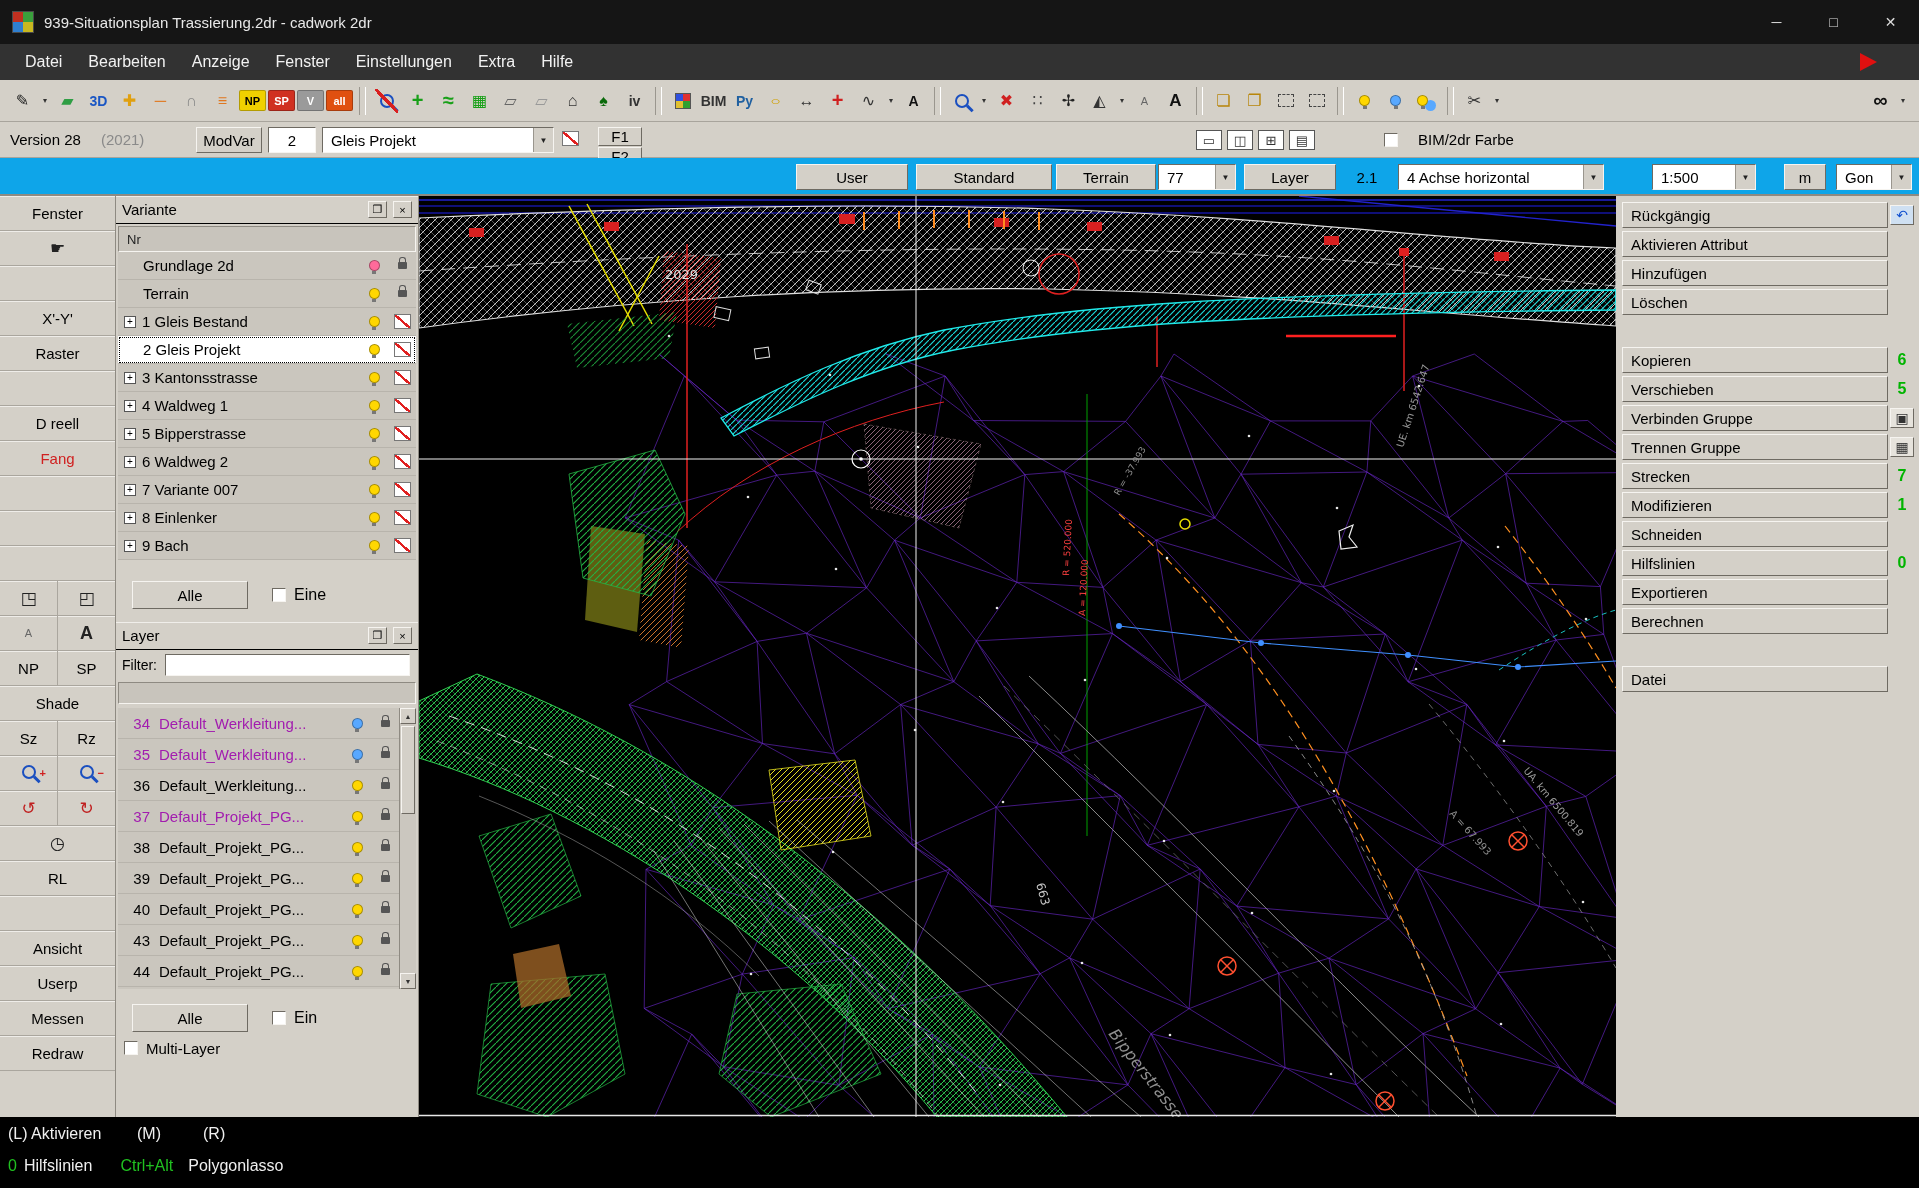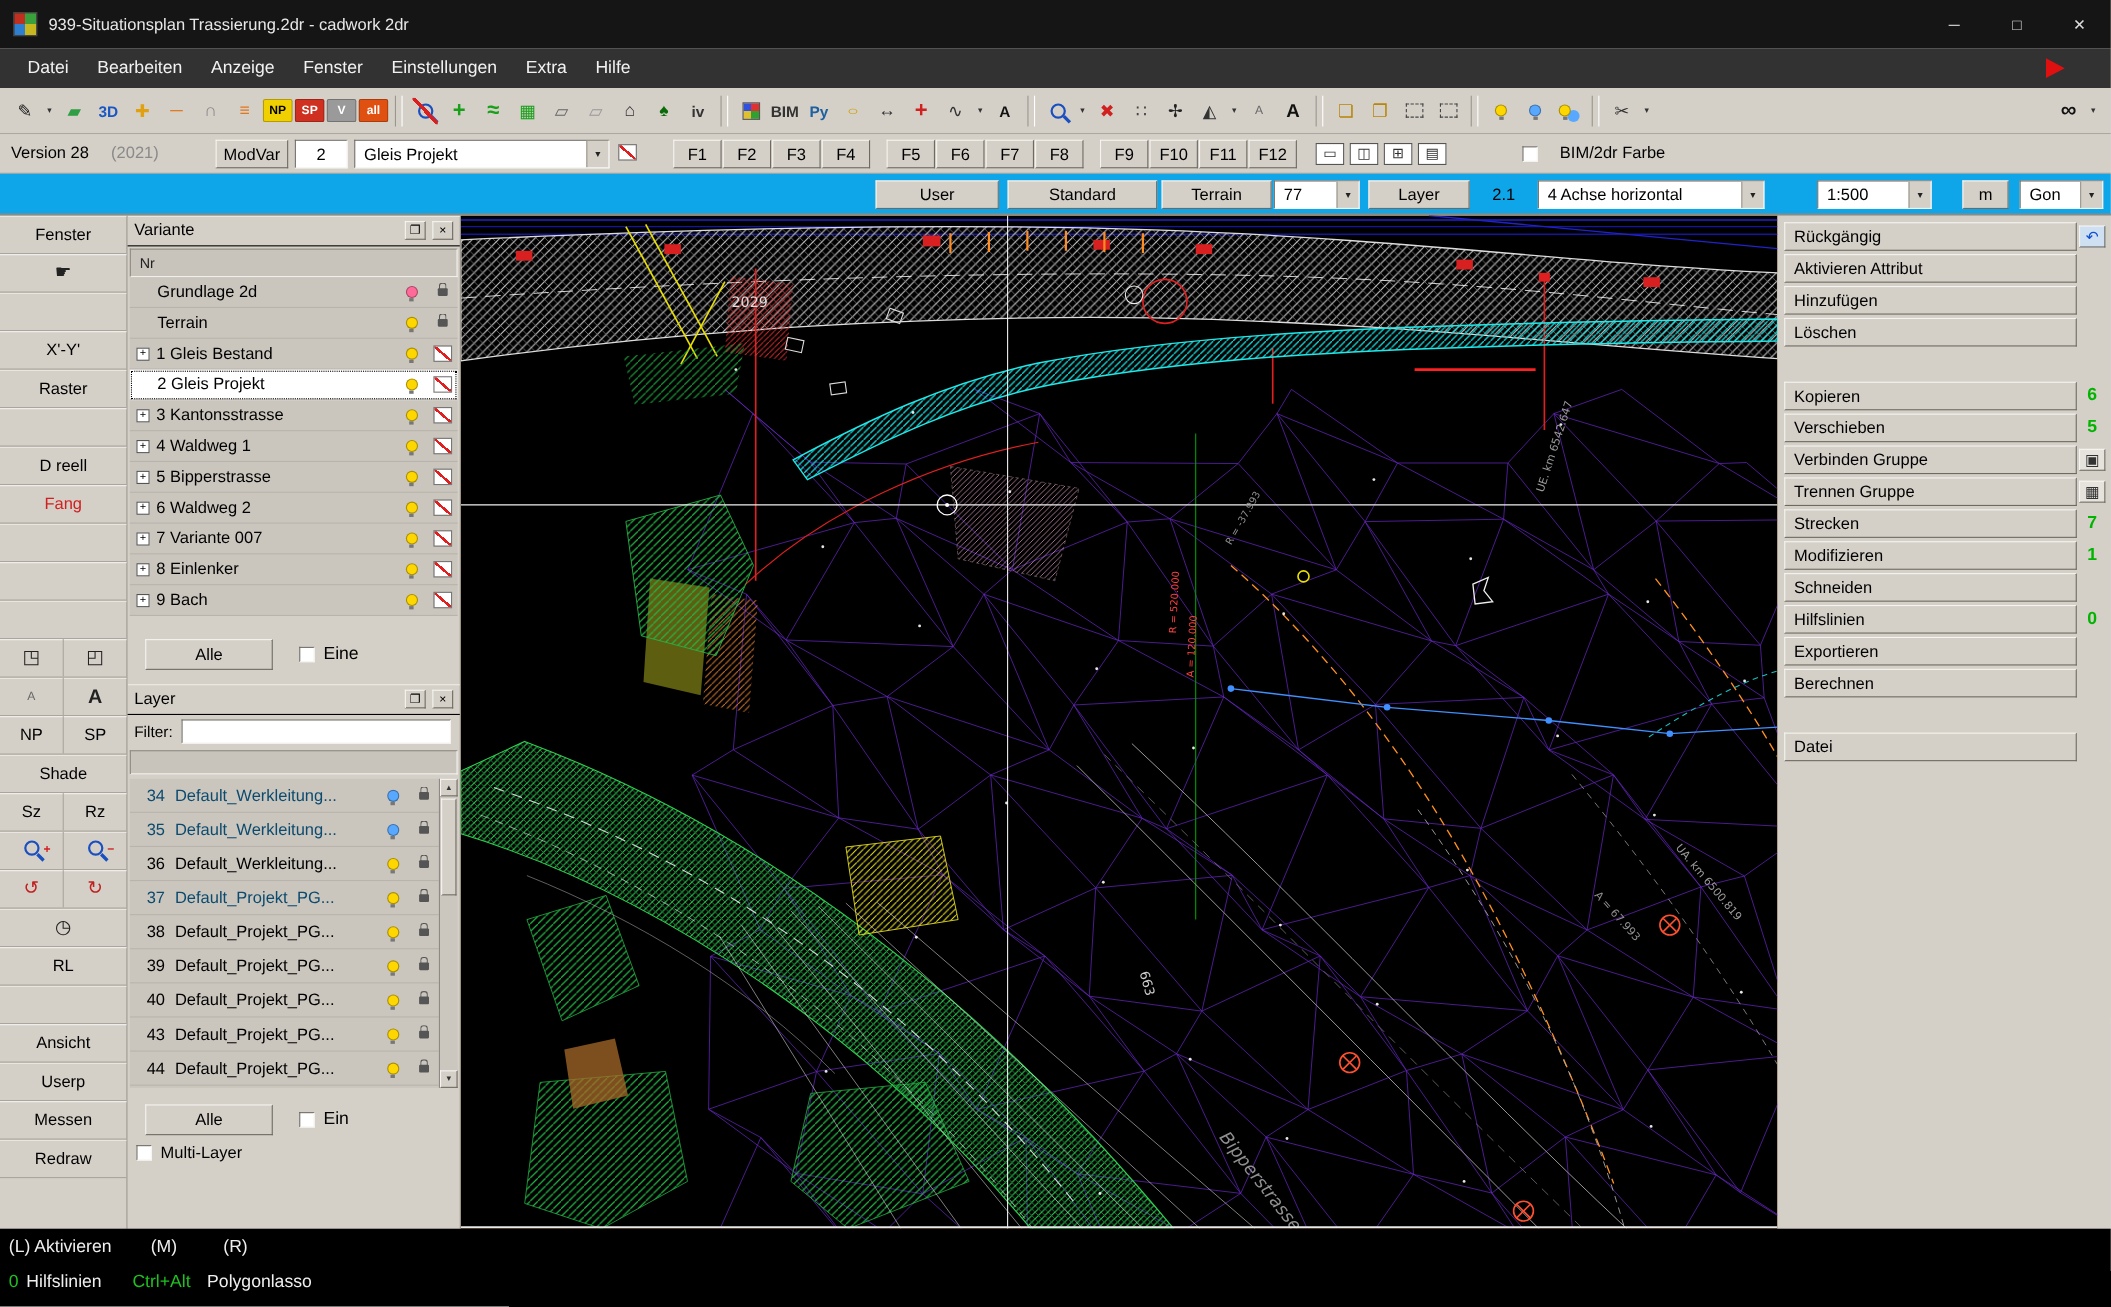--- a/index.html
+++ b/index.html
@@ -49,21 +49,21 @@
 
   
   .toolbar2 { position:absolute; left:0; top:122px; width:100%; height:36px; background:#d4d0c8; border-bottom:1px solid #a8a49c; }
   .toolbar2 > * { position:absolute; top:5px; height:26px; }
   #ver-label { left:10px; top:9px; height:auto; font-size:15px; }
   #ver-year  { left:101px; top:9px; height:auto; color:#8a8a8a; }
   #modvar-btn { left:196px; width:66px; }
   #modvar-val { left:268px; width:48px; }
   #variant-combo { left:322px; width:232px; }
   #variant-style { left:562px; top:9px; height:15px; }
-  #fkeys { left:612px; display:flex; gap:1px; }
+  #fkeys { left:598px; display:flex; gap:1px;flex-direction:column; }
   #layout-icons { left:1196px; top:8px; display:flex; gap:5px; height:20px; }
   .layout-icon { width:26px; height:20px; background:#fff; border:1px solid #555; font-size:13px; color:#333;
     display:flex; align-items:center; justify-content:center; }
   #bim-check { left:1384px; top:9px; display:flex; align-items:center; gap:20px; height:auto; font-size:15px; }
 
   
   .toolbar3 { position:absolute; left:0; top:158px; width:100%; height:38px; background:#0ea5e9; border-bottom:2px solid #8e8a82; }
   .toolbar3 > * { position:absolute; top:6px; height:26px; }
   #user-btn { left:796px; width:112px; }
   #standard-btn { left:916px; width:136px; }
@@ -127,21 +127,21 @@
   .footer-row { display:flex; align-items:center; gap:24px; padding:0 0 0 16px; height:30px; margin-top:20px; }
   .footer-row.lfoot { margin-top:14px; }
   .alle-btn { width:116px; height:28px; }
   .chk { display:flex; align-items:center; gap:8px; font-size:16px; }
   .panel-gap { height:12px; }
   .filter-row { display:flex; align-items:center; gap:8px; padding:4px 8px 4px 6px; height:30px; font-size:14px; }
   .filter-input { flex:1; height:22px; background:#fff; border:1px solid; border-color:#6e6a62 #f6f4f0 #f6f4f0 #6e6a62; font-family:inherit; font-size:14px; padding:0 4px; }
   .layer-wrap { display:flex; margin:4px 2px 0 2px; height:281px; }
   #layer-list { flex:1; background:#cac6be; overflow:hidden; }
   .l-row { height:31px; display:flex; align-items:center; font-size:15px; border-bottom:1px solid #b8b4ac; }
-  .l-row.red { color:#0c4a6e; }
+  .l-row.red { color:#a21caf; }
   .l-nr { width:32px; text-align:right; margin-right:9px; flex:none; }
   .l-name { flex:1; white-space:nowrap; overflow:hidden; }
   .l-scroll { width:17px; display:flex; flex-direction:column; background:#cbc7bf; border-left:1px solid #8e8a82; }
   .scroll-btn { height:16px; font-size:7px; display:flex; align-items:center; justify-content:center;
     background:#d4d0c8; border:1px solid; border-color:#f6f4f0 #6e6a62 #6e6a62 #f6f4f0; color:#333; }
   .scroll-track { flex:1; position:relative; }
   .scroll-thumb { position:absolute; top:2px; left:1px; right:1px; height:88px; background:#d4d0c8;
     border:1px solid; border-color:#f6f4f0 #6e6a62 #6e6a62 #f6f4f0; }
   .ml-row { display:flex; align-items:center; gap:8px; padding-left:8px; height:30px; font-size:15px; }
 

